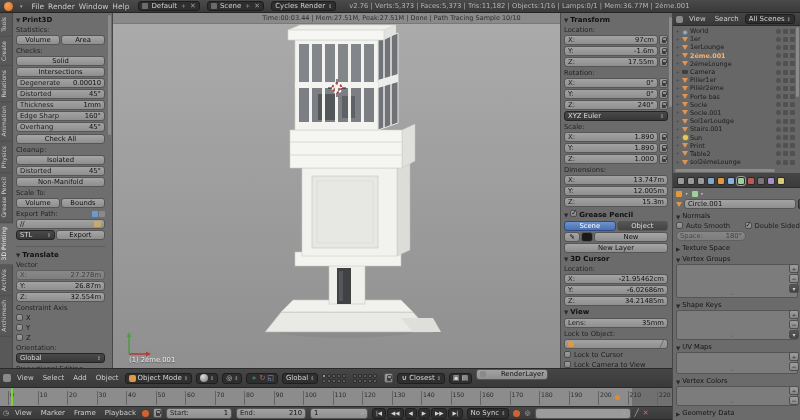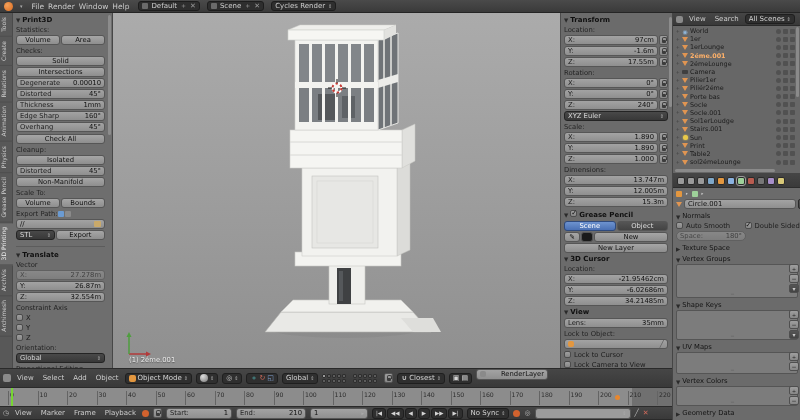--- a/index.html
+++ b/index.html
@@ -123,20 +123,21 @@
     <div class="mw">
       <span class="sq"></span>
       <span>Scene</span>
       <span class="op">＋</span>
       <span class="op">✕</span>
     </div>
     <div class="mw">
       <span>Cycles Render</span>
       <span class="caret">⇕</span>
     </div>
+    <span class="stats">v2.76 | Verts:5,373 | Faces:5,373 | Tris:11,182 | Objects:1/16 | Lamps:0/1 | Mem:36.77M | 2éme.001</span>
   </div>
 
   <div class="shelf abs">
     <div class="tabstrip">
 
     <div class="tab">Tools</div>
         <div class="tab">Create</div>
         <div class="tab">Relations</div>
         <div class="tab">Animation</div>
         <div class="tab">Physics</div>
@@ -188,21 +189,21 @@
       <div class="num">
         <span class="nl">Distorted</span>
         <span class="nv">45°</span>
       </div>
       <div class="btn" style="margin-bottom:1px">Non-Manifold</div>
       <div class="sec">Scale To:</div>
       <div class="btn-row">
         <div class="btn">Volume</div>
         <div class="btn">Bounds</div>
       </div>
-      <div class="sec" style="display:flex;justify-content:flex-start;align-items:center">
+      <div class="sec" style="display:flex;justify-content:space-between;align-items:center">
         <span>Export Path:</span>
         <span style="display:flex;gap:1px">
             <span class="sq" style="width:6px;height:6px;background:#6b9bd2;border-radius:1px;display:inline-block"></span>
             <span class="sq" style="width:6px;height:6px;background:#8a8a8a;border-radius:1px;display:inline-block"></span>
           </span>
       </div>
       <div class="num">
         <span class="nv">//</span>
         <span style="width:7px;height:6px;background:#c9a96a;border-radius:1px"></span>
       </div>
@@ -256,20 +257,21 @@
           <span>Global</span>
           <span class="caret">⇕</span>
         </div>
       <div class="sec">Proportional Editing</div>
 
     </div>
     <div class="shelf-scroll"></div>
   </div>
 
   <div class="vp abs">
+    <div class="rinfo">Time:00:03.44 | Mem:27.51M, Peak:27.51M | Done | Path Tracing Sample 10/10</div>
     <svg width="447" height="344" viewBox="0 0 447 344" style="position:absolute;left:0;top:11px">
       <ellipse cx="232" cy="305" rx="74" ry="9" fill="#868686" opacity="0.45"></ellipse>
 
       <polygon points="168,288 300,288 318,308 152,308" fill="#e9e9e6" stroke="#b2b2af" stroke-width="0.6"></polygon>
       <polygon points="180,276 288,276 300,288 168,288" fill="#f1f1ee" stroke="#c6c6c3" stroke-width="0.6"></polygon>
       <polygon points="288,294 320,294 328,308 300,308" fill="#dededb"></polygon>
 
       <rect x="216" y="240" width="36" height="40" fill="#efefec" stroke="#c6c6c3" stroke-width="0.6"></rect>
       <rect x="224" y="244" width="14" height="36" fill="#3f4143"></rect>
       <rect x="226" y="247" width="4" height="30" fill="#55585b"></rect>

